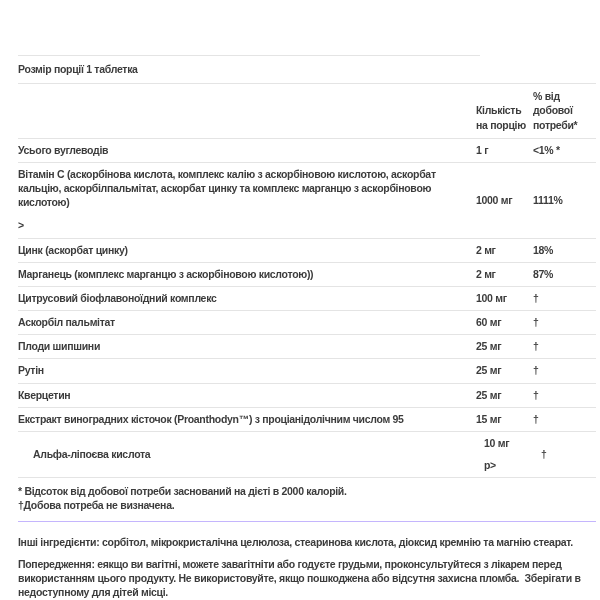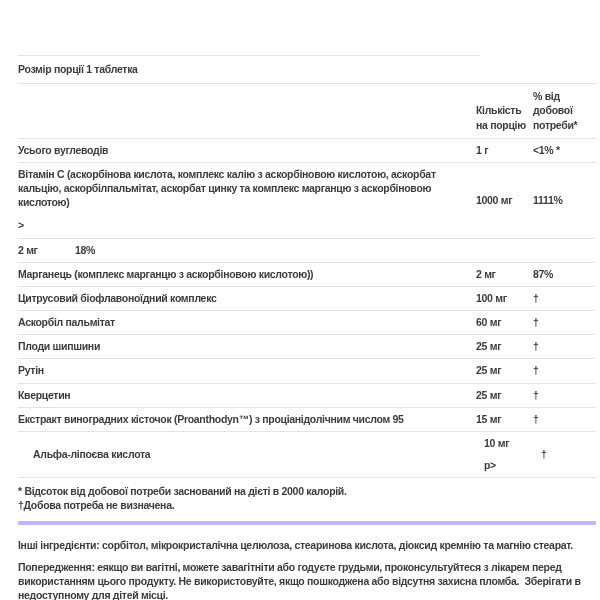--- a/index.html
+++ b/index.html
@@ -36,21 +36,21 @@
   .frow.header { align-items: flex-end; padding: 5px 0 6px; }
   .cell-label { width: 458px; padding-right: 10px; }
   .cell-amount { width: 57px; flex: none; }
   .cell-dv { flex: 1; }
   .extra-line { margin-top: 9px; }
   .amount-extra { margin-top: 8px; }
   .indent { padding-left: 7px; margin-left: 8px; }
   
   .footnotes {
     border-top: 1px solid #e4e4e4;
-    border-bottom: 4px solid #c4b5fd;
+    border-bottom: 1px solid #c4b5fd;
     padding: 6px 0 8px;
     width: 578px;
   }
   
   .bottom { margin-top: 13px; width: 578px; }
   .bottom p { margin: 4px 0 8px; }
   .prewrap { white-space: pre-wrap; }
 </style>
 </head>
 <body>
@@ -80,20 +80,21 @@
     <div class="frow">
       <div class="cell-label">
         <div>Вітамін C (аскорбінова кислота, комплекс калію з аскорбіновою кислотою, аскорбат кальцію, аскорбілпальмітат, аскорбат цинку та комплекс марганцю з аскорбіновою кислотою)</div>
         <div class="extra-line">&gt;</div>
       </div>
       <div class="cell-amount">1000 мг</div>
       <div class="cell-dv">1111%</div>
     </div>
 
     <div class="frow">
+      <div class="cell-label">Цинк (аскорбат цинку)</div>
       <div class="cell-amount">2 мг</div>
       <div class="cell-dv">18%</div>
     </div>
 
     <div class="frow">
       <div class="cell-label">Марганець (комплекс марганцю з аскорбіновою кислотою))</div>
       <div class="cell-amount">2 мг</div>
       <div class="cell-dv">87%</div>
     </div>
 

